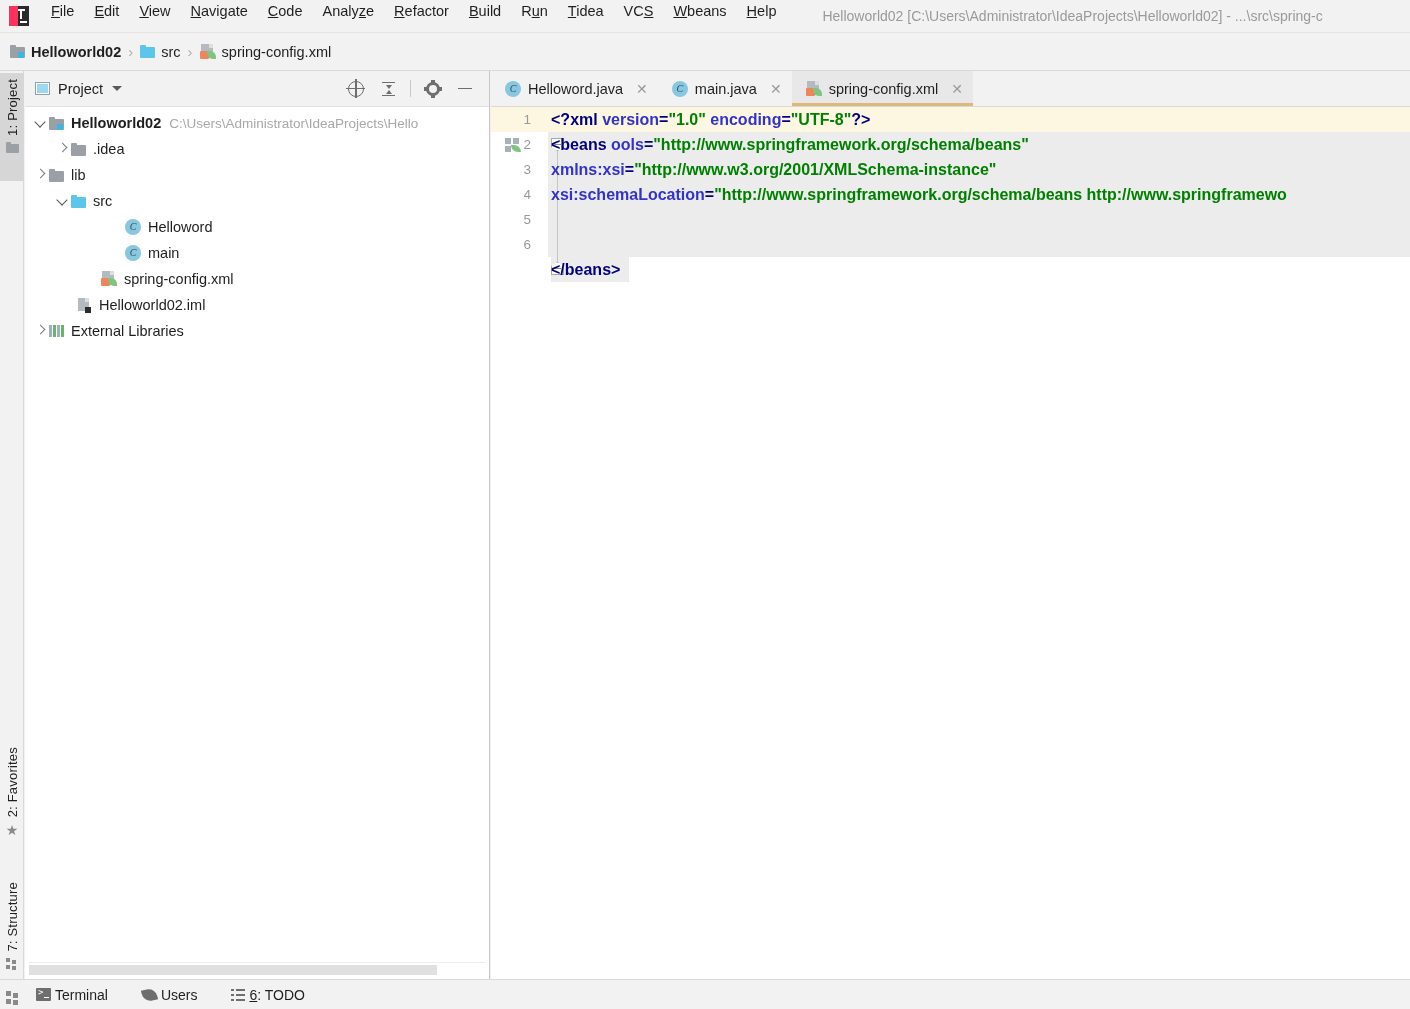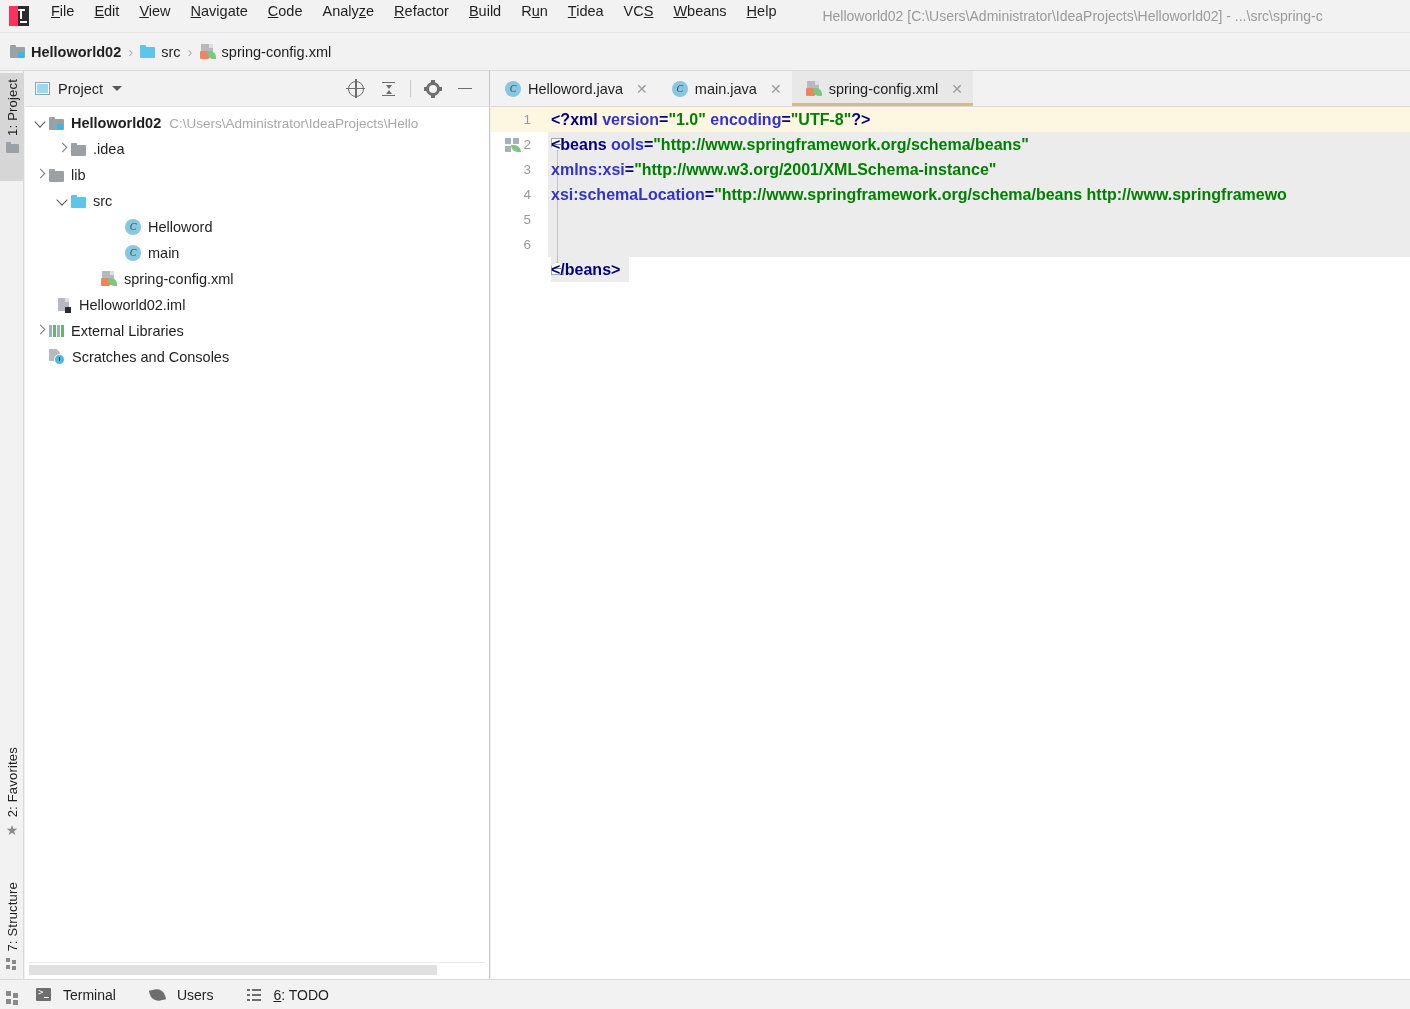--- a/index.html
+++ b/index.html
@@ -253,21 +253,21 @@
   .fold-box.top { border-radius: 0; clip-path: polygon(0 0,100% 0,100% 70%,50% 100%,0 70%); }
   .fold-box.bot { clip-path: polygon(50% 0,100% 30%,100% 100%,0 100%,0 30%); }
   .fold-box i { position: absolute; left: 2px; top: 4.5px; width: 7px; height: 1.3px; background: #8a8a8a; }
 
   
   .statusbar {
     position: absolute; left: 0; bottom: 0; width: 1410px; height: 30px;
     background: #f2f2f2; border-top: 1px solid #d9d9d9;
     display: flex; align-items: center; padding-left: 36px; gap: 34px;
   }
-  .sitem { display: flex; align-items: center; gap: 12px; font-size: 14px; color: #1f1f1f; cursor: default; }
+  .sitem { display: flex; align-items: center; gap: 4px; font-size: 14px; color: #1f1f1f; cursor: default; }
   .sitem u { text-decoration: underline; }
   .ic-term { width:15px; height:13px; background:#6e6e6e; position:relative; border-radius:1px; }
   .ic-term:before { content:">"; position:absolute; left:2px; top:-1px; color:#fff; font-size:9px;
                     font-family:"DejaVu Sans Mono", monospace; }
   .ic-term:after { content:""; position:absolute; left:8px; bottom:3px; width:5px; height:1.4px; background:#fff; }
   .ic-leaf { width:15px; height:12px; background:#6e6e6e; border-radius:0 9px 0 9px; transform: rotate(-12deg); }
   .ic-todo { width:14px; height:12px; position:relative; }
   .ic-todo b { position:absolute; background:#6e6e6e; display:block; }
   .ic-todo b:nth-child(1){ left:0; top:0; width:3px; height:2.4px; }
   .ic-todo b:nth-child(2){ left:0; top:5px; width:3px; height:2.4px; }
@@ -462,47 +462,40 @@
       <div class="trow" style="padding-left:76px">
         <span class="ic ic-xml">
             <i class="pg"></i>
             <i class="cr"></i>
             <i class="tag"></i>
             <i class="leaf"></i>
           </span>
         <span class="tlabel">spring-config.xml</span>
       </div>
 
-      <div class="trow" style="padding-left:32px">
+      <div class="trow" style="padding-left:52px">
         <span class="ic ic-iml">
             <i class="pg"></i>
             <i class="cr"></i>
             <i class="bx"></i>
           </span>
         <span class="tlabel">Helloworld02.iml</span>
       </div>
 
       <div class="trow" style="padding-left:6px">
         <span class="twist r"></span>
         <span class="ic ic-lib">
             <i></i>
             <i></i>
             <i></i>
             <i></i>
           </span>
         <span class="tlabel">External Libraries</span>
       </div>
 
-      <div class="trow" style="padding-left:24px">
-        <span class="ic ic-scratch">
-            <i class="pg"></i>
-            <i class="cl"></i>
-          </span>
-        <span class="tlabel">Scratches and Consoles</span>
-      </div>
 
     </div>
 
     <div class="pp-hscroll">
       <div class="thumb"></div>
     </div>
   </div>
 
   <div class="editor">
 

